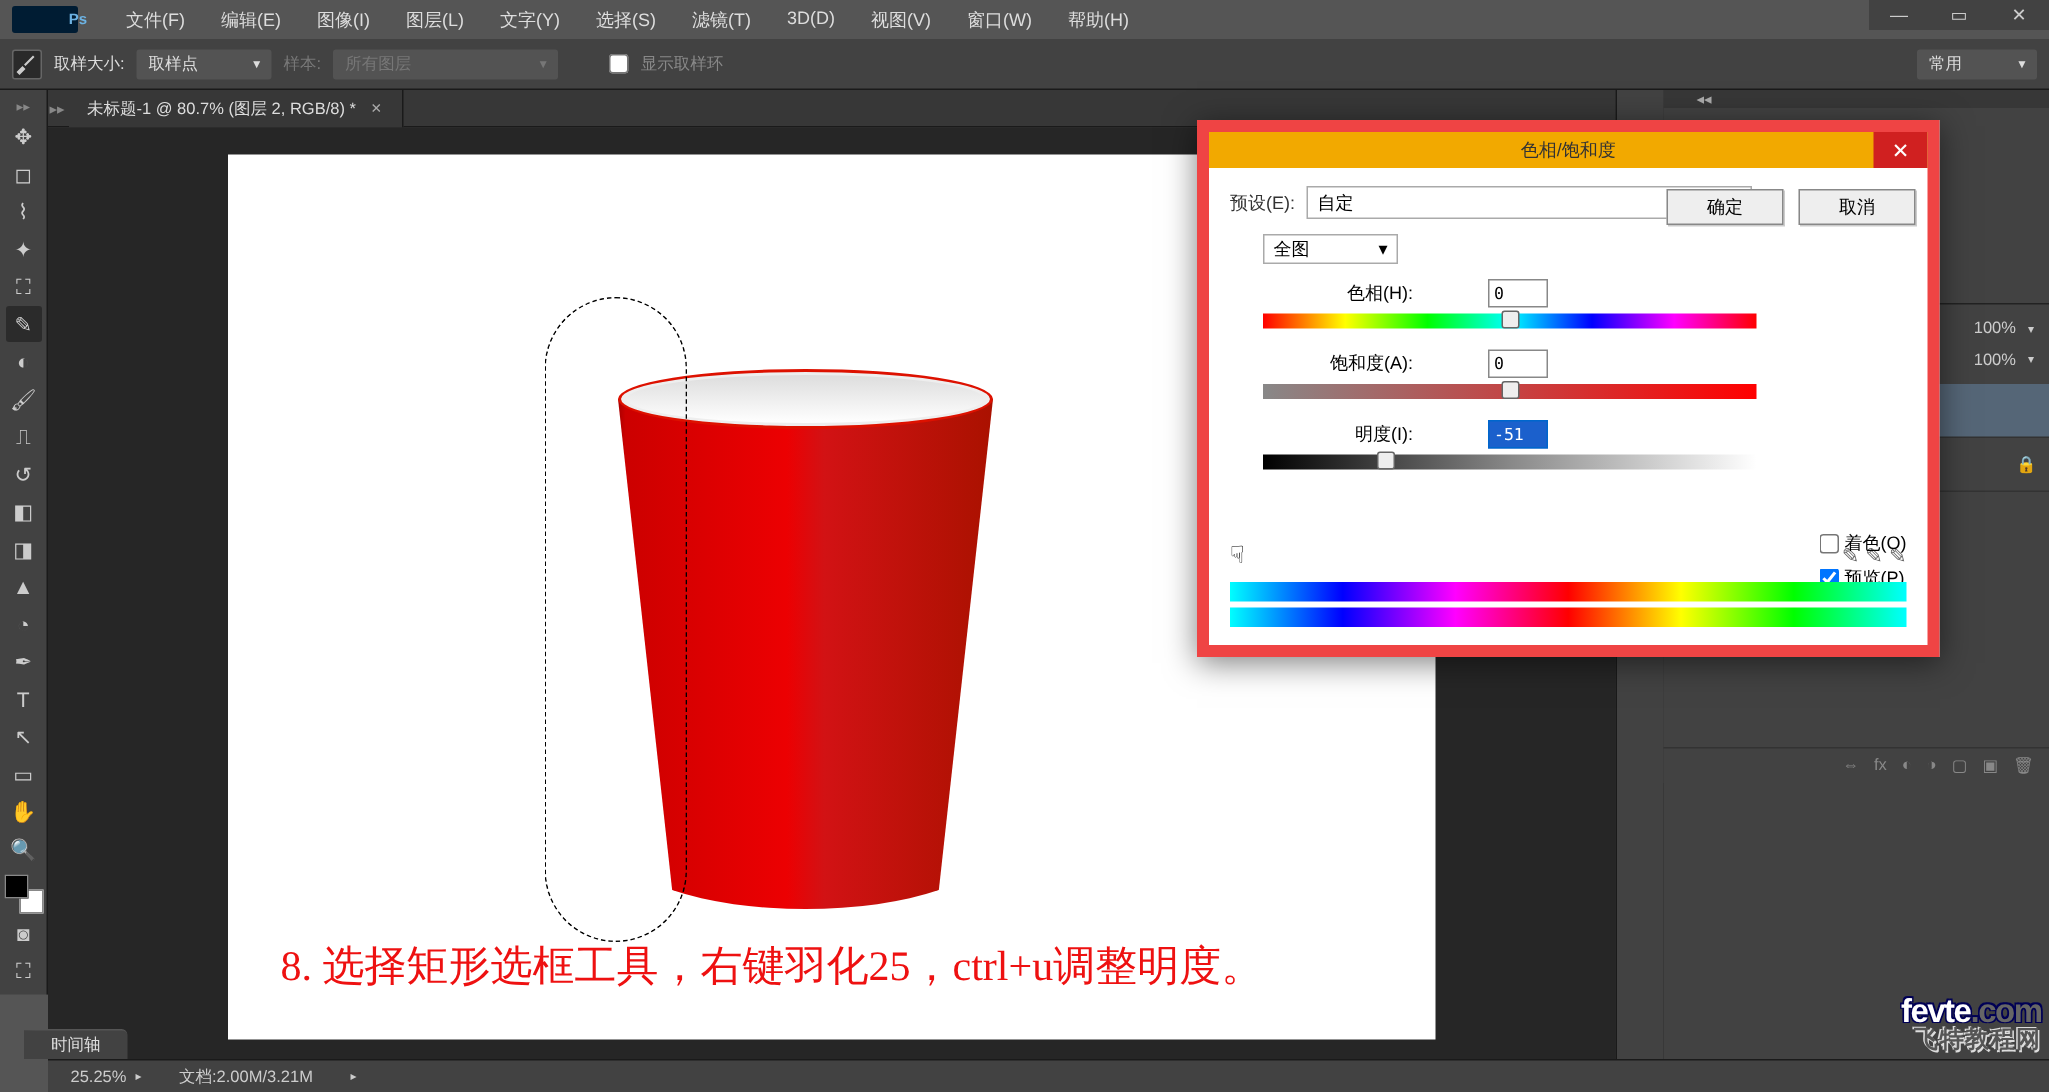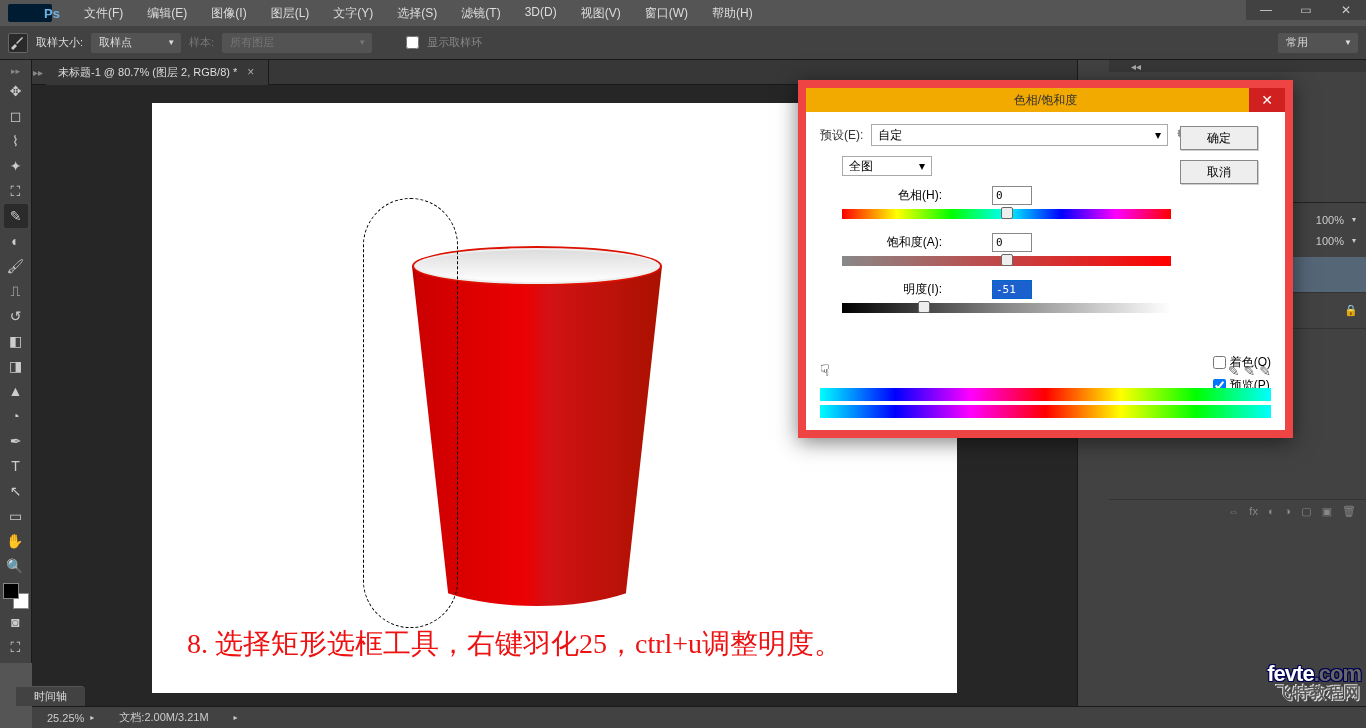--- a/index.html
+++ b/index.html
@@ -1,18 +1,18 @@
 <!DOCTYPE html>
 <html><head>
 <meta charset="utf-8">
 <style>
 * { margin: 0; padding: 0; box-sizing: border-box; font-family: "Microsoft YaHei", sans-serif; }
 body { background: #555; width: 1366px; height: 728px; overflow: hidden; position: relative; }
 .titlebar { background: #555; height: 26px; display: flex; align-items: center; padding-left: 8px; position: relative; }
-.ps-logo { width: 18px; height: 18px; background: #001c33; color: #6db3e4; display: flex; align-items: center; justify-content: center; font-size: 13px; font-weight: bold; border-radius: 2px; padding-left: 44px; }
+.ps-logo { width: 18px; height: 18px; background: #001c33; color: #6db3e4; display: flex; align-items: center; justify-content: center; font-size: 10px; font-weight: bold; border-radius: 2px; padding-left: 44px; }
 .menubar { display: flex; margin-left: 20px; }
 .menu-item { color: #ddd; font-size: 12px; padding: 4px 12px; cursor: pointer; }
 .window-controls { position: absolute; right: 0; top: 0; display: flex; }
 .window-btn { width: 40px; height: 20px; display: flex; align-items: center; justify-content: center; color: #ccc; cursor: pointer; background: #424242; font-size: 12px;}
 .window-btn.close { background: #424242; }
 .options-bar { background: #424242; height: 34px; border-bottom: 1px solid #1a1a1a; display: flex; align-items: center; padding: 0 8px; gap: 8px; }
 .opt-icon { width: 20px; height: 20px; background: #2a2a2a; border: 1px solid #666; border-radius: 2px; }
 .opt-label { color: #ddd; font-size: 11px; }
 .opt-select { background: #535353; border: none; color: #ddd; padding: 2px 22px 2px 8px; font-size: 11px; border-radius: 2px; position: relative; height: 20px; display:flex; align-items:center;}
 .opt-select::after { content: "▼"; position: absolute; right: 6px; font-size: 8px; }
@@ -59,21 +59,21 @@
 .hsl-dialog { position: absolute; left: 798px; top: 80px; width: 495px; height: 358px; background: #ffffff; border: 8px solid #ef4444; box-shadow: 0 4px 20px rgba(0,0,0,.5); }
 .dlg-title { background: #f2a900; height: 24px; display: flex; align-items: center; justify-content: center; color: #333; font-size: 12px; position: relative; }
 .dlg-close { position: absolute; right: 0; top: 0; width: 36px; height: 24px; background: #d02020; color: #fff; display: flex; align-items: center; justify-content: center; font-size: 14px; cursor: pointer; }
 .dlg-body { padding: 12px 14px; }
 .dlg-row { display: flex; align-items: center; gap: 8px; margin-bottom: 8px; }
 .dlg-label { color: #333; font-size: 12px; }
 .dlg-select { border: 1px solid #aaa; background: #fff; padding: 2px 6px; font-size: 12px; flex: 1; height: 22px; display: flex; align-items: center; justify-content: space-between;}
 .dlg-select::after { content: "▾"; }
 .dlg-gear { font-size: 14px; color: #555; cursor: pointer; }
 .dlg-btn { width: 78px; height: 24px; border: 1px solid #888; background: #eee; font-size: 12px; cursor: pointer; box-shadow: 1px 1px 0 #ccc;}
-.dlg-btn-group { position: absolute; right: 27px; top: 38px; display: flex; flex-direction: column; gap: 10px;}
+.dlg-btn-group { position: absolute; right: 8px; top: 38px; display: flex; flex-direction: row; gap: 10px;}
 .range-select { border: 1px solid #aaa; background: #fff; padding: 2px 6px; font-size: 12px; width: 90px; height: 20px; display: flex; align-items: center; justify-content: space-between;}
 .range-select::after { content: "▾"; }
 .slider-section { margin-left: 22px; margin-right: 100px; margin-top: 10px; }
 .slider-row { display: flex; align-items: center; margin-bottom: 4px; }
 .slider-label { font-size: 12px; width: 150px; text-align: right; padding-right: 50px;}
 .slider-input { width: 40px; border: 1px solid #888; font-size: 11px; padding: 2px 3px; text-align: left; font-family: monospace;}
 .slider-input.selected { background: #1b60cc; color: #fff; border: 1px solid #06c;}
 .slider-track { height: 10px; margin: 2px 0 14px 0; position: relative; }
 .hue-track { background: linear-gradient(90deg, #f00, #ff0, #0f0, #0ff, #00f, #f0f, #f00); }
 .sat-track { background: linear-gradient(90deg, #888, #f00); }

